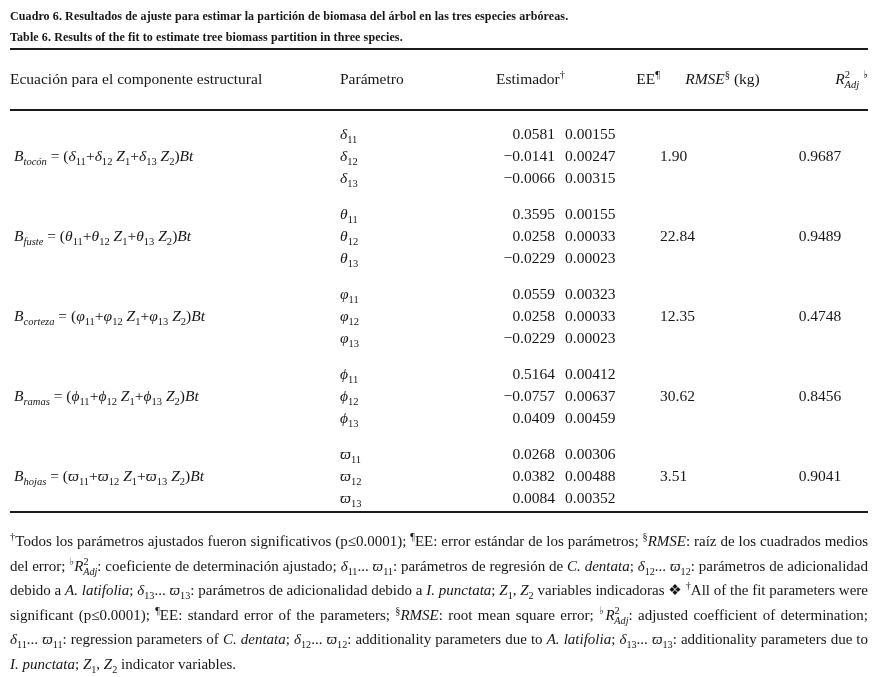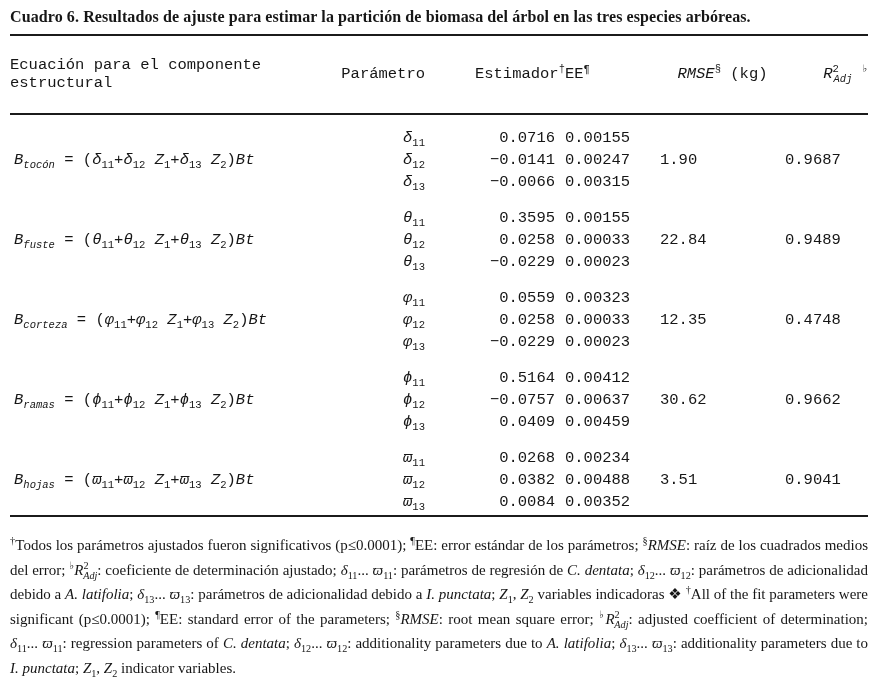--- a/index.html
+++ b/index.html
@@ -12,83 +12,83 @@
     height: 677px;
     overflow: hidden;
     color: #161616;
     font-family: "Liberation Serif", "DejaVu Serif", serif;
   }
   .page {
     padding: 6px 12px 0 10px;
   }
   .title-line {
     font-weight: bold;
-    font-size: 16px;
+    font-size: 12px;
     line-height: 21px;
     letter-spacing: 0.1px;
   }
   table.results {
     border-collapse: collapse;
     table-layout: fixed;
     width: 858px;
-    margin-top: 7px;
+    margin-top: 0;
     border-top: 2px solid #1b1b1b;
     border-bottom: 2px solid #1b1b1b;
     font-size: 15.5px;
-    font-family: Liberation Mono, monospace;
   }
   table.results thead th {
     font-weight: normal;
     font-size: 15.5px;
     border-bottom: 2px solid #1b1b1b;
     padding: 20px 0 21px 0;
     vertical-align: middle;
   }
   th.c1 { text-align: left;  padding-left: 4px; }
-  th.c2 { text-align: right; }
+  th.c2 { text-align: left; }
   th.c3 { text-align: right; }
-  th.c4 { text-align: left; }
+  th.c4 { text-align: right; }
   th.c5 { text-align: center; }
   th.c6 { text-align: right; padding-right: 10px; }
 
   td { padding: 0; }
   tbody.group td.sym,
   tbody.group td.est,
   tbody.group td.ee {
     height: 22px;
     line-height: 22px;
     vertical-align: middle;
     white-space: nowrap;
   }
   td.eq   { text-align: left;  padding-left: 4px; vertical-align: middle; white-space: nowrap; }
-  td.sym  { text-align: right; }
+  td.sym  { text-align: left; }
   td.est  { text-align: right; padding-right: 10px; }
   td.ee   { text-align: left; padding-right: 9px; }
   td.rmse { vertical-align: middle; }
-  td.r2   { text-align: left; padding-right: 13px; vertical-align: middle; }
+  td.r2   { text-align: center; padding-right: 13px; vertical-align: middle; }
 
   sub, sup { font-size: 0.68em; line-height: 0; }
   sup + sub { margin-left: -0.52em; }
   i { font-style: italic; }
 
   .footnote {
     width: 858px;
     margin: 16px 0 0 0;
     font-size: 15px;
     line-height: 24.5px;
     text-align: justify;
     font-family: "Liberation Serif", "DejaVu Serif", "DejaVu Sans", serif;
   }
 </style>
 </head>
 <body>
 
 <div class="page">
 
   <div class="title-line">Cuadro 6. Resultados de ajuste para estimar la partición de biomasa del árbol en las tres especies arbóreas.</div>
+  <div class="title-line">Table 6. Results of the fit to estimate tree biomass partition in three species.</div>
 
   <table class="results" id="results-table">
     <colgroup>
       <col style="width:330px">
       <col style="width:85px">
       <col style="width:140px">
       <col style="width:95px">
       <col style="width:125px">
       <col style="width:83px">
     </colgroup>
@@ -104,21 +104,21 @@
     </thead>
   <tbody>
         <tr>
           <td colspan="6" style="height: 12px;"></td>
         </tr>
       </tbody>
       <tbody class="group">
         <tr>
           <td class="eq" rowspan="3"><i>B</i><sub><i>tocón</i></sub> = (<i>δ</i><sub>11</sub>+<i>δ</i><sub>12</sub> <i>Z</i><sub>1</sub>+<i>δ</i><sub>13</sub> <i>Z</i><sub>2</sub>)<i>Bt</i></td>
           <td class="sym"><i>δ</i><sub>11</sub></td>
-          <td class="est">0.0716</td>
+          <td class="est">0.0581</td>
           <td class="ee">0.00155</td>
           <td class="rmse" rowspan="3">1.90</td>
           <td class="r2" rowspan="3">0.9687</td>
         </tr>
         <tr>
           <td class="sym"><i>δ</i><sub>12</sub></td>
           <td class="est">−0.0141</td>
           <td class="ee">0.00247</td>
         </tr>
         <tr>
@@ -182,21 +182,21 @@
           <td colspan="6" style="height: 14px;"></td>
         </tr>
       </tbody>
       <tbody class="group">
         <tr>
           <td class="eq" rowspan="3"><i>B</i><sub><i>ramas</i></sub> = (<i>ϕ</i><sub>11</sub>+<i>ϕ</i><sub>12</sub> <i>Z</i><sub>1</sub>+<i>ϕ</i><sub>13</sub> <i>Z</i><sub>2</sub>)<i>Bt</i></td>
           <td class="sym"><i>ϕ</i><sub>11</sub></td>
           <td class="est">0.5164</td>
           <td class="ee">0.00412</td>
           <td class="rmse" rowspan="3">30.62</td>
-          <td class="r2" rowspan="3">0.9662</td>
+          <td class="r2" rowspan="3">0.8456</td>
         </tr>
         <tr>
           <td class="sym"><i>ϕ</i><sub>12</sub></td>
           <td class="est">−0.0757</td>
           <td class="ee">0.00637</td>
         </tr>
         <tr>
           <td class="sym"><i>ϕ</i><sub>13</sub></td>
           <td class="est">0.0409</td>
           <td class="ee">0.00459</td>
@@ -205,21 +205,21 @@
       <tbody>
         <tr>
           <td colspan="6" style="height: 14px;"></td>
         </tr>
       </tbody>
       <tbody class="group">
         <tr>
           <td class="eq" rowspan="3"><i>B</i><sub><i>hojas</i></sub> = (<i>ϖ</i><sub>11</sub>+<i>ϖ</i><sub>12</sub> <i>Z</i><sub>1</sub>+<i>ϖ</i><sub>13</sub> <i>Z</i><sub>2</sub>)<i>Bt</i></td>
           <td class="sym"><i>ϖ</i><sub>11</sub></td>
           <td class="est">0.0268</td>
-          <td class="ee">0.00234</td>
+          <td class="ee">0.00306</td>
           <td class="rmse" rowspan="3">3.51</td>
           <td class="r2" rowspan="3">0.9041</td>
         </tr>
         <tr>
           <td class="sym"><i>ϖ</i><sub>12</sub></td>
           <td class="est">0.0382</td>
           <td class="ee">0.00488</td>
         </tr>
         <tr>
           <td class="sym"><i>ϖ</i><sub>13</sub></td>

